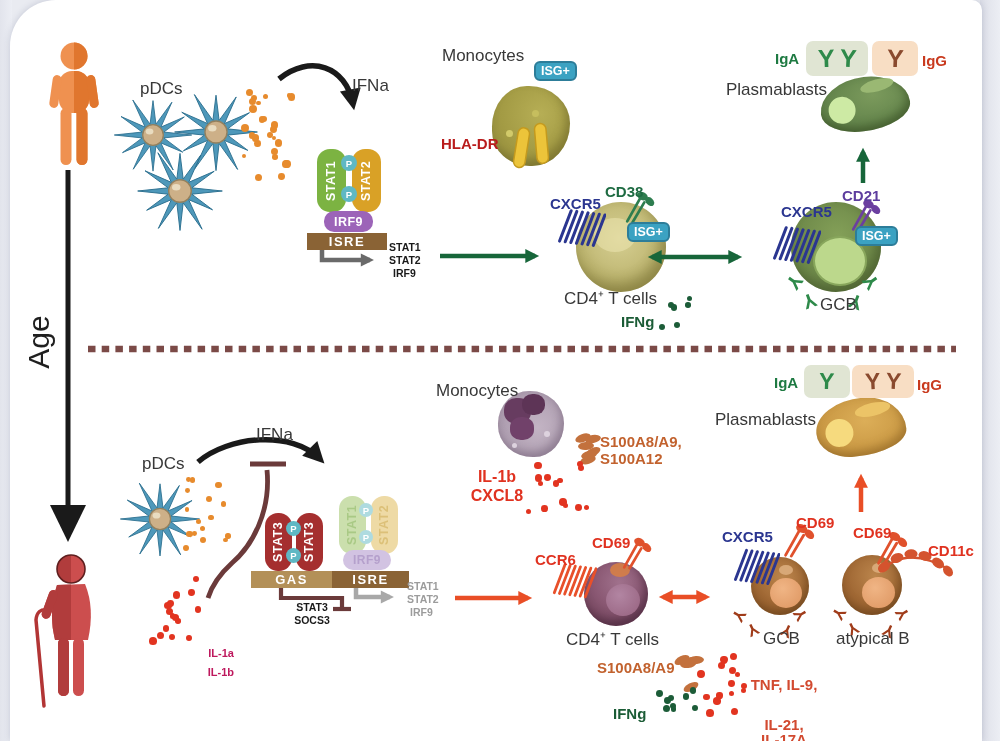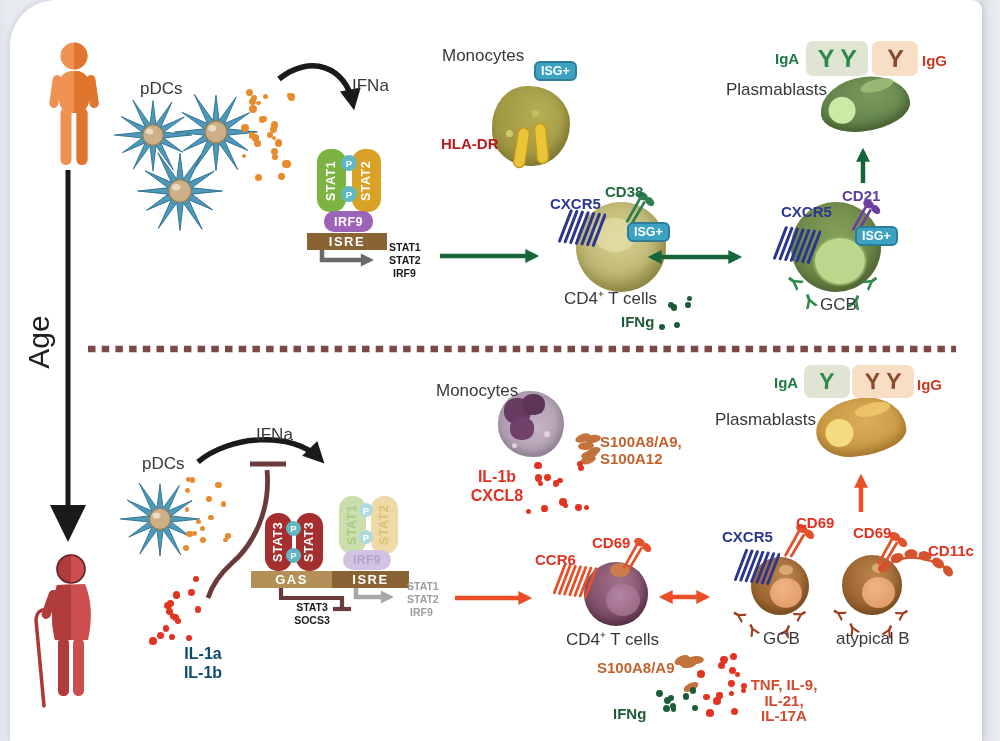--- a/index.html
+++ b/index.html
@@ -319,21 +319,21 @@
       <i style="width: 6.8px; height: 6.8px; left: 50.5%; top: 19.4%;"></i>
       <i style="width: 7.4px; height: 7.4px; left: 11%; top: 77%;"></i>
       <i style="width: 7.7px; height: 7.7px; left: 1.2%; top: 84.4%;"></i>
       <i style="width: 7.7px; height: 7.7px; left: 29.7%; top: 52.1%;"></i>
       <i style="width: 6.4px; height: 6.4px; left: 56.3%; top: 0.9%;"></i>
       <i style="width: 6.8px; height: 6.8px; left: 23.4%; top: 33.6%;"></i>
       <i style="width: 5.4px; height: 5.4px; left: 26.9%; top: 51.6%;"></i>
       <i style="width: 6.3px; height: 6.3px; left: 25.7%; top: 79.6%;"></i>
       <i style="width: 7.2px; height: 7.2px; left: 22.2%; top: 45%;"></i>
     </div>
-  <div class="twolines" style="left:172px;top:644px;width:62px;font-size:16px;color:#0c4a6e;line-height:19px;">
+  <div class="twolines" style="left:172px;top:644px;width:62px;font-size:11px;color:#be185d;line-height:19px;text-align:right;">
     <span style="display:block;">IL-1a</span>
     <span style="display:block;">IL-1b</span>
   </div>
 
   <div class="vpill" style="left:265px;top:513px;width:27px;height:58px;background:#a52f2f;">
       <span>STAT3</span>
     </div>
   <div class="vpill" style="left:296px;top:513px;width:27px;height:58px;background:#a52f2f;">
       <span>STAT3</span>
     </div>
@@ -481,16 +481,16 @@
       <i style="width: 7.3px; height: 7.3px; left: 65.9%; top: 81.2%;"></i>
       <i style="width: 6.9px; height: 6.9px; left: 61.8%; top: 43.6%;"></i>
       <i style="width: 5.6px; height: 5.6px; left: 84.7%; top: 53.4%;"></i>
       <i style="width: 7.1px; height: 7.1px; left: 62.4%; top: 25.8%;"></i>
       <i style="width: 7.9px; height: 7.9px; left: 4.5%; top: 29.8%;"></i>
       <i style="width: 6.2px; height: 6.2px; left: 39.5%; top: 59.9%;"></i>
       <i style="width: 7.5px; height: 7.5px; left: 33.8%; top: 66.7%;"></i>
     </div>
   <div class="twolines" style="left:738px;top:677px;width:92px;font-size:15px;color:#d24a30;line-height:15.5px;">
     <span style="display:block;">TNF, IL-9,</span>
-    <span style="display:block;">IL-21,</span>
+    <span style="display:block;margin-top:24px;">IL-21,</span>
     <span style="display:block;">IL-17A</span>
   </div>
 </div>
 
 </body></html>

